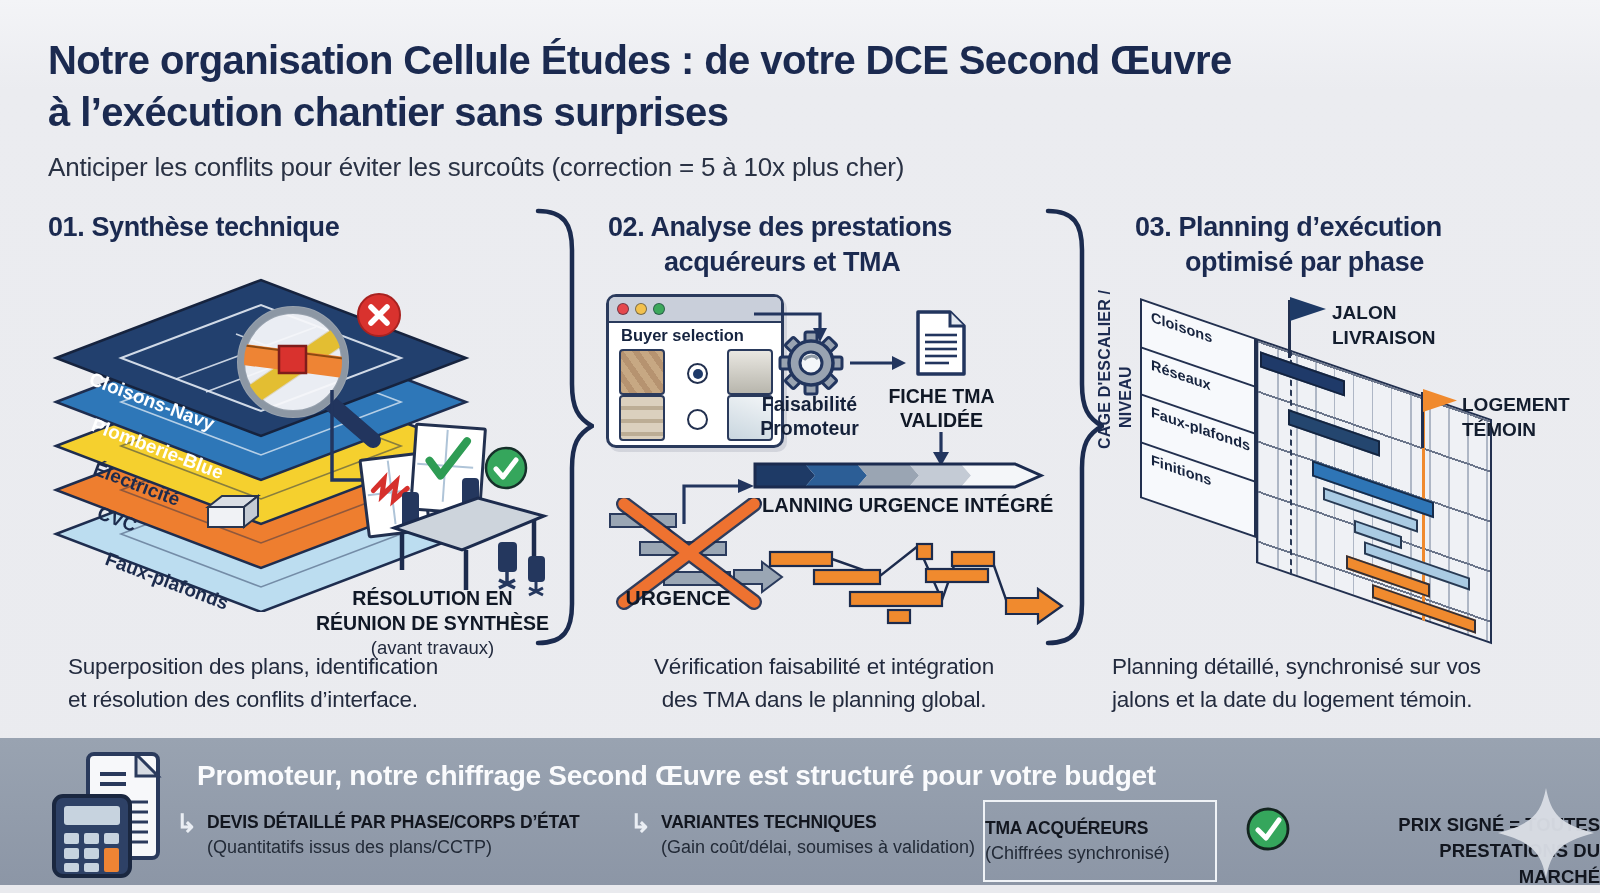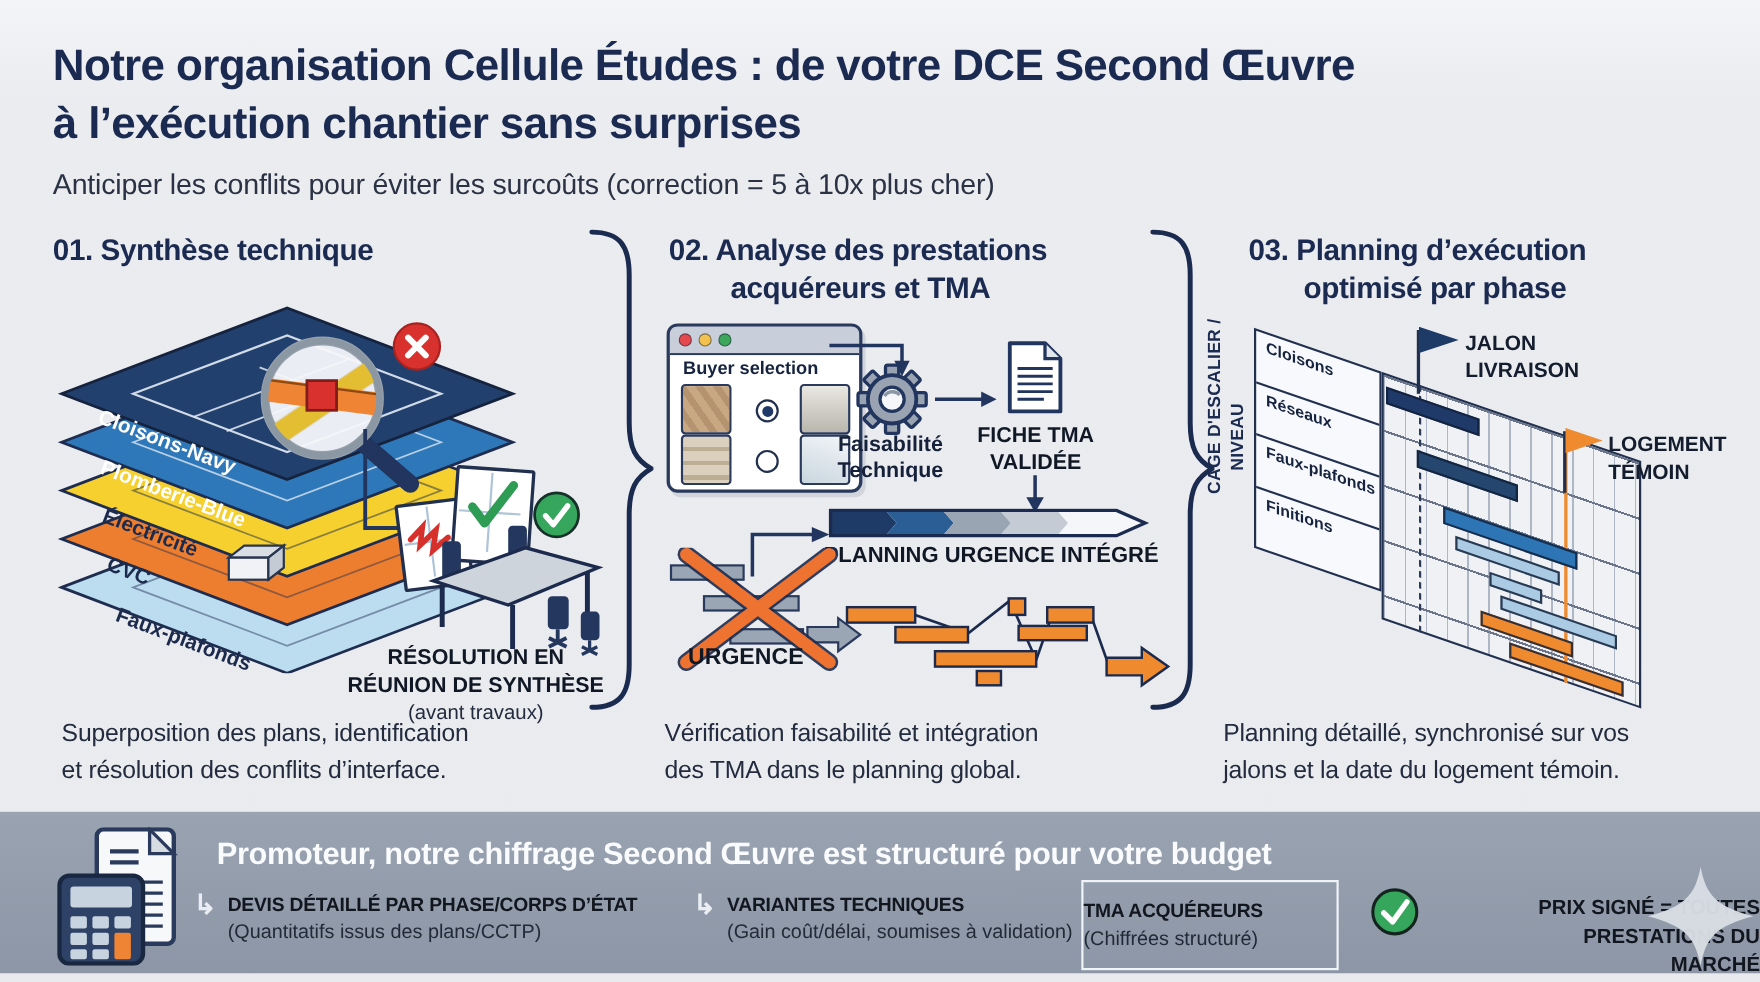--- a/index.html
+++ b/index.html
@@ -197,21 +197,21 @@
     <rect x="116" y="66" width="19" height="30" rx="4" fill="#24375E"></rect>
     <path d="M125 96 v10 M117 112 l16 -8 M117 104 l16 8" stroke="#24375E" stroke-width="3.5"></path>
     <rect x="146" y="80" width="17" height="26" rx="4" fill="#24375E"></rect>
     <path d="M154 106 v8 M147 119 l14 -7 M147 112 l14 7" stroke="#24375E" stroke-width="3"></path>
   </svg>
 
   <div class="abs" style="left:300px;top:637px;width:265px;font-size:18.5px;color:#232B3E;text-align:center;">(avant travaux)</div>
   <div class="abs lab ml" style="left:300px;top:586px;width:265px;font-size:19.5px;line-height:25px;">RÉSOLUTION EN
 RÉUNION DE SYNTHÈSE</div>
 
-  <div class="abs caption ml" style="left:56px;top:650px;width:440px;">Superposition des plans, identification
+  <div class="abs caption ml" style="left:68px;top:650px;width:440px;">Superposition des plans, identification
 et résolution des conflits d’interface.</div>
 
   <div class="abs step-h nw" style="left:608px;top:210px;">
     <span>02. Analyse des prestations</span>
     <span class="l2" style="padding-left:56px;">acquéreurs et TMA</span>
   </div>
 
   <div class="abs browser">
     <div class="browser-bar">
       <span class="dot r"></span>
@@ -242,21 +242,21 @@
       <rect x="27" y="50" width="12" height="14" rx="2" transform="rotate(45 33 33)"></rect>
       <rect x="2" y="27" width="14" height="12" rx="2" transform="rotate(45 33 33)"></rect>
       <rect x="50" y="27" width="14" height="12" rx="2" transform="rotate(45 33 33)"></rect>
     </g>
     <circle cx="33" cy="33" r="22" fill="#99A3B1" stroke="#22355E" stroke-width="3.5"></circle>
     <circle cx="33" cy="33" r="11" fill="#F4F6F9" stroke="#22355E" stroke-width="3"></circle>
     <path d="M26 30 A9 9 0 0 1 40 29" fill="none" stroke="#8C97A4" stroke-width="3"></path>
   </svg>
   <div class="abs ml" style="left:752px;top:392px;width:115px;text-align:center;font-size:19.5px;
        line-height:24px;font-weight:700;color:#15213A;">Faisabilité
-Technique</div>
+Promoteur</div>
 
   <svg class="abs" style="left:848px;top:352px;" width="64" height="22" viewBox="0 0 64 22">
     <line x1="2" y1="11" x2="46" y2="11" stroke="#22355E" stroke-width="3.2"></line>
     <polygon points="44,4 44,18 58,11" fill="#22355E"></polygon>
   </svg>
 
   <svg class="abs" style="left:914px;top:308px;" width="54" height="70" viewBox="0 0 54 70">
     <path d="M4 4 H36 L50 18 V66 H4 Z" fill="#FFF" stroke="#22355E" stroke-width="3.5" stroke-linejoin="round"></path>
     <path d="M36 4 V18 H50" fill="#E3E8EF" stroke="#22355E" stroke-width="3"></path>
     <g stroke="#22355E" stroke-width="2.6">
@@ -312,21 +312,21 @@
       <rect x="48" y="34" width="66" height="14"></rect>
       <rect x="84" y="56" width="92" height="14"></rect>
       <rect x="122" y="74" width="22" height="13"></rect>
       <rect x="151" y="8" width="15" height="15"></rect>
       <rect x="186" y="16" width="42" height="14"></rect>
       <rect x="160" y="33" width="62" height="13"></rect>
       <polygon points="240,62 272,62 272,53 296,70 272,87 272,78 240,78"></polygon>
     </g>
   </svg>
 
-  <div class="abs caption ml" style="left:604px;top:650px;width:440px;">Vérification faisabilité et intégration
+  <div class="abs caption ml" style="left:604px;top:650px;width:440px;text-align:center;">Vérification faisabilité et intégration
 des TMA dans le planning global.</div>
 
   <div class="abs step-h nw" style="left:1135px;top:210px;">
     <span>03. Planning d’exécution</span>
     <span class="l2" style="padding-left:50px;">optimisé par phase</span>
   </div>
 
   <div class="axis-rot" style="left:1096px;top:449px;">CAGE D'ESCALIER /</div>
   <div class="axis-rot" style="left:1117px;top:428px;">NIVEAU</div>
 
@@ -411,21 +411,21 @@
   <div class="abs f-item" style="left:630px;display:flex;gap:10px;">
     <span class="f-arrow">↳</span>
     <div>
       <div class="f-label">VARIANTES TECHNIQUES</div>
       <div class="f-sub">(Gain coût/délai, soumises à validation)</div>
     </div>
   </div>
 
   <div class="abs f-box">
     <div class="f-label">TMA ACQUÉREURS</div>
-    <div class="f-sub">(Chiffrées structuré)</div>
+    <div class="f-sub">(Chiffrées synchronisé)</div>
   </div>
 
   <svg class="abs" style="left:1245px;top:806px;" width="46" height="46" viewBox="0 0 46 46">
     <circle cx="23" cy="23" r="20" fill="#35A65C" stroke="#13241F" stroke-width="2.8"></circle>
     <polyline points="13,24 21,32 34,14" fill="none" stroke="#FFF" stroke-width="5" stroke-linecap="round" stroke-linejoin="round"></polyline>
   </svg>
   <div class="abs prix ml">PRIX SIGNÉ = TOUTES
 PRESTATIONS DU MARCHÉ</div>
 
   <svg class="abs" style="left:1498px;top:788px;z-index:5;" width="96" height="90" viewBox="0 0 96 90">

